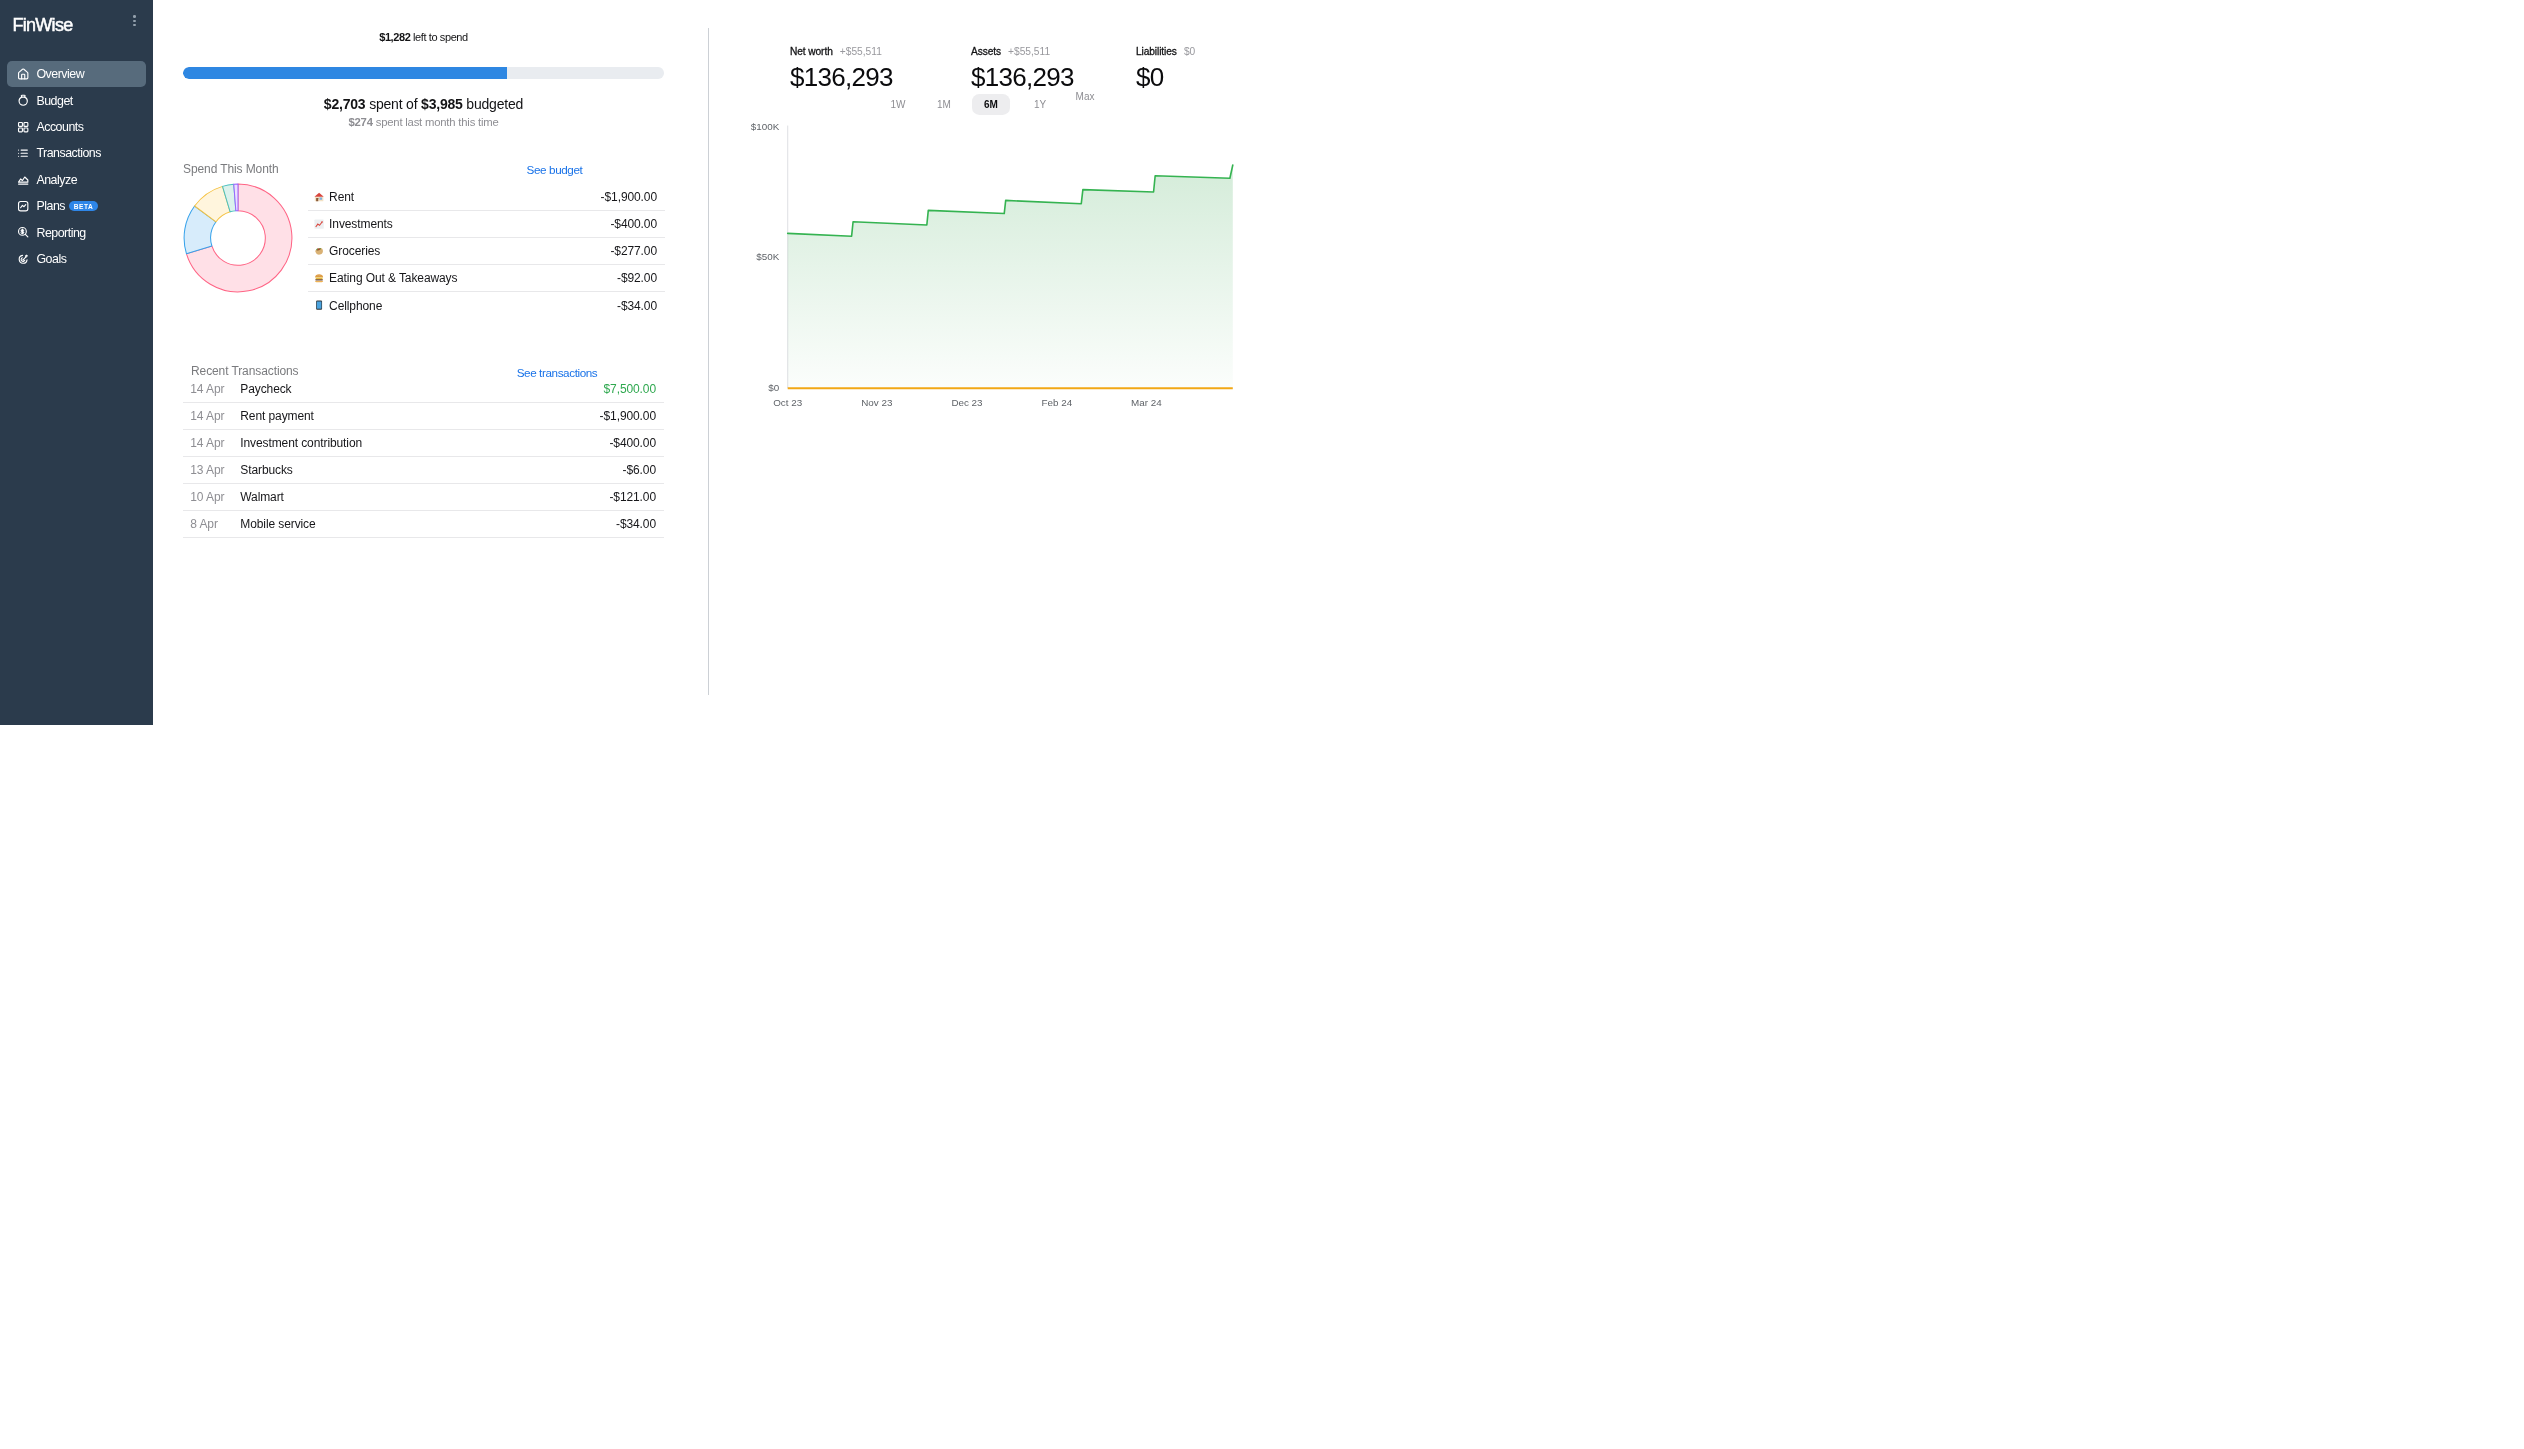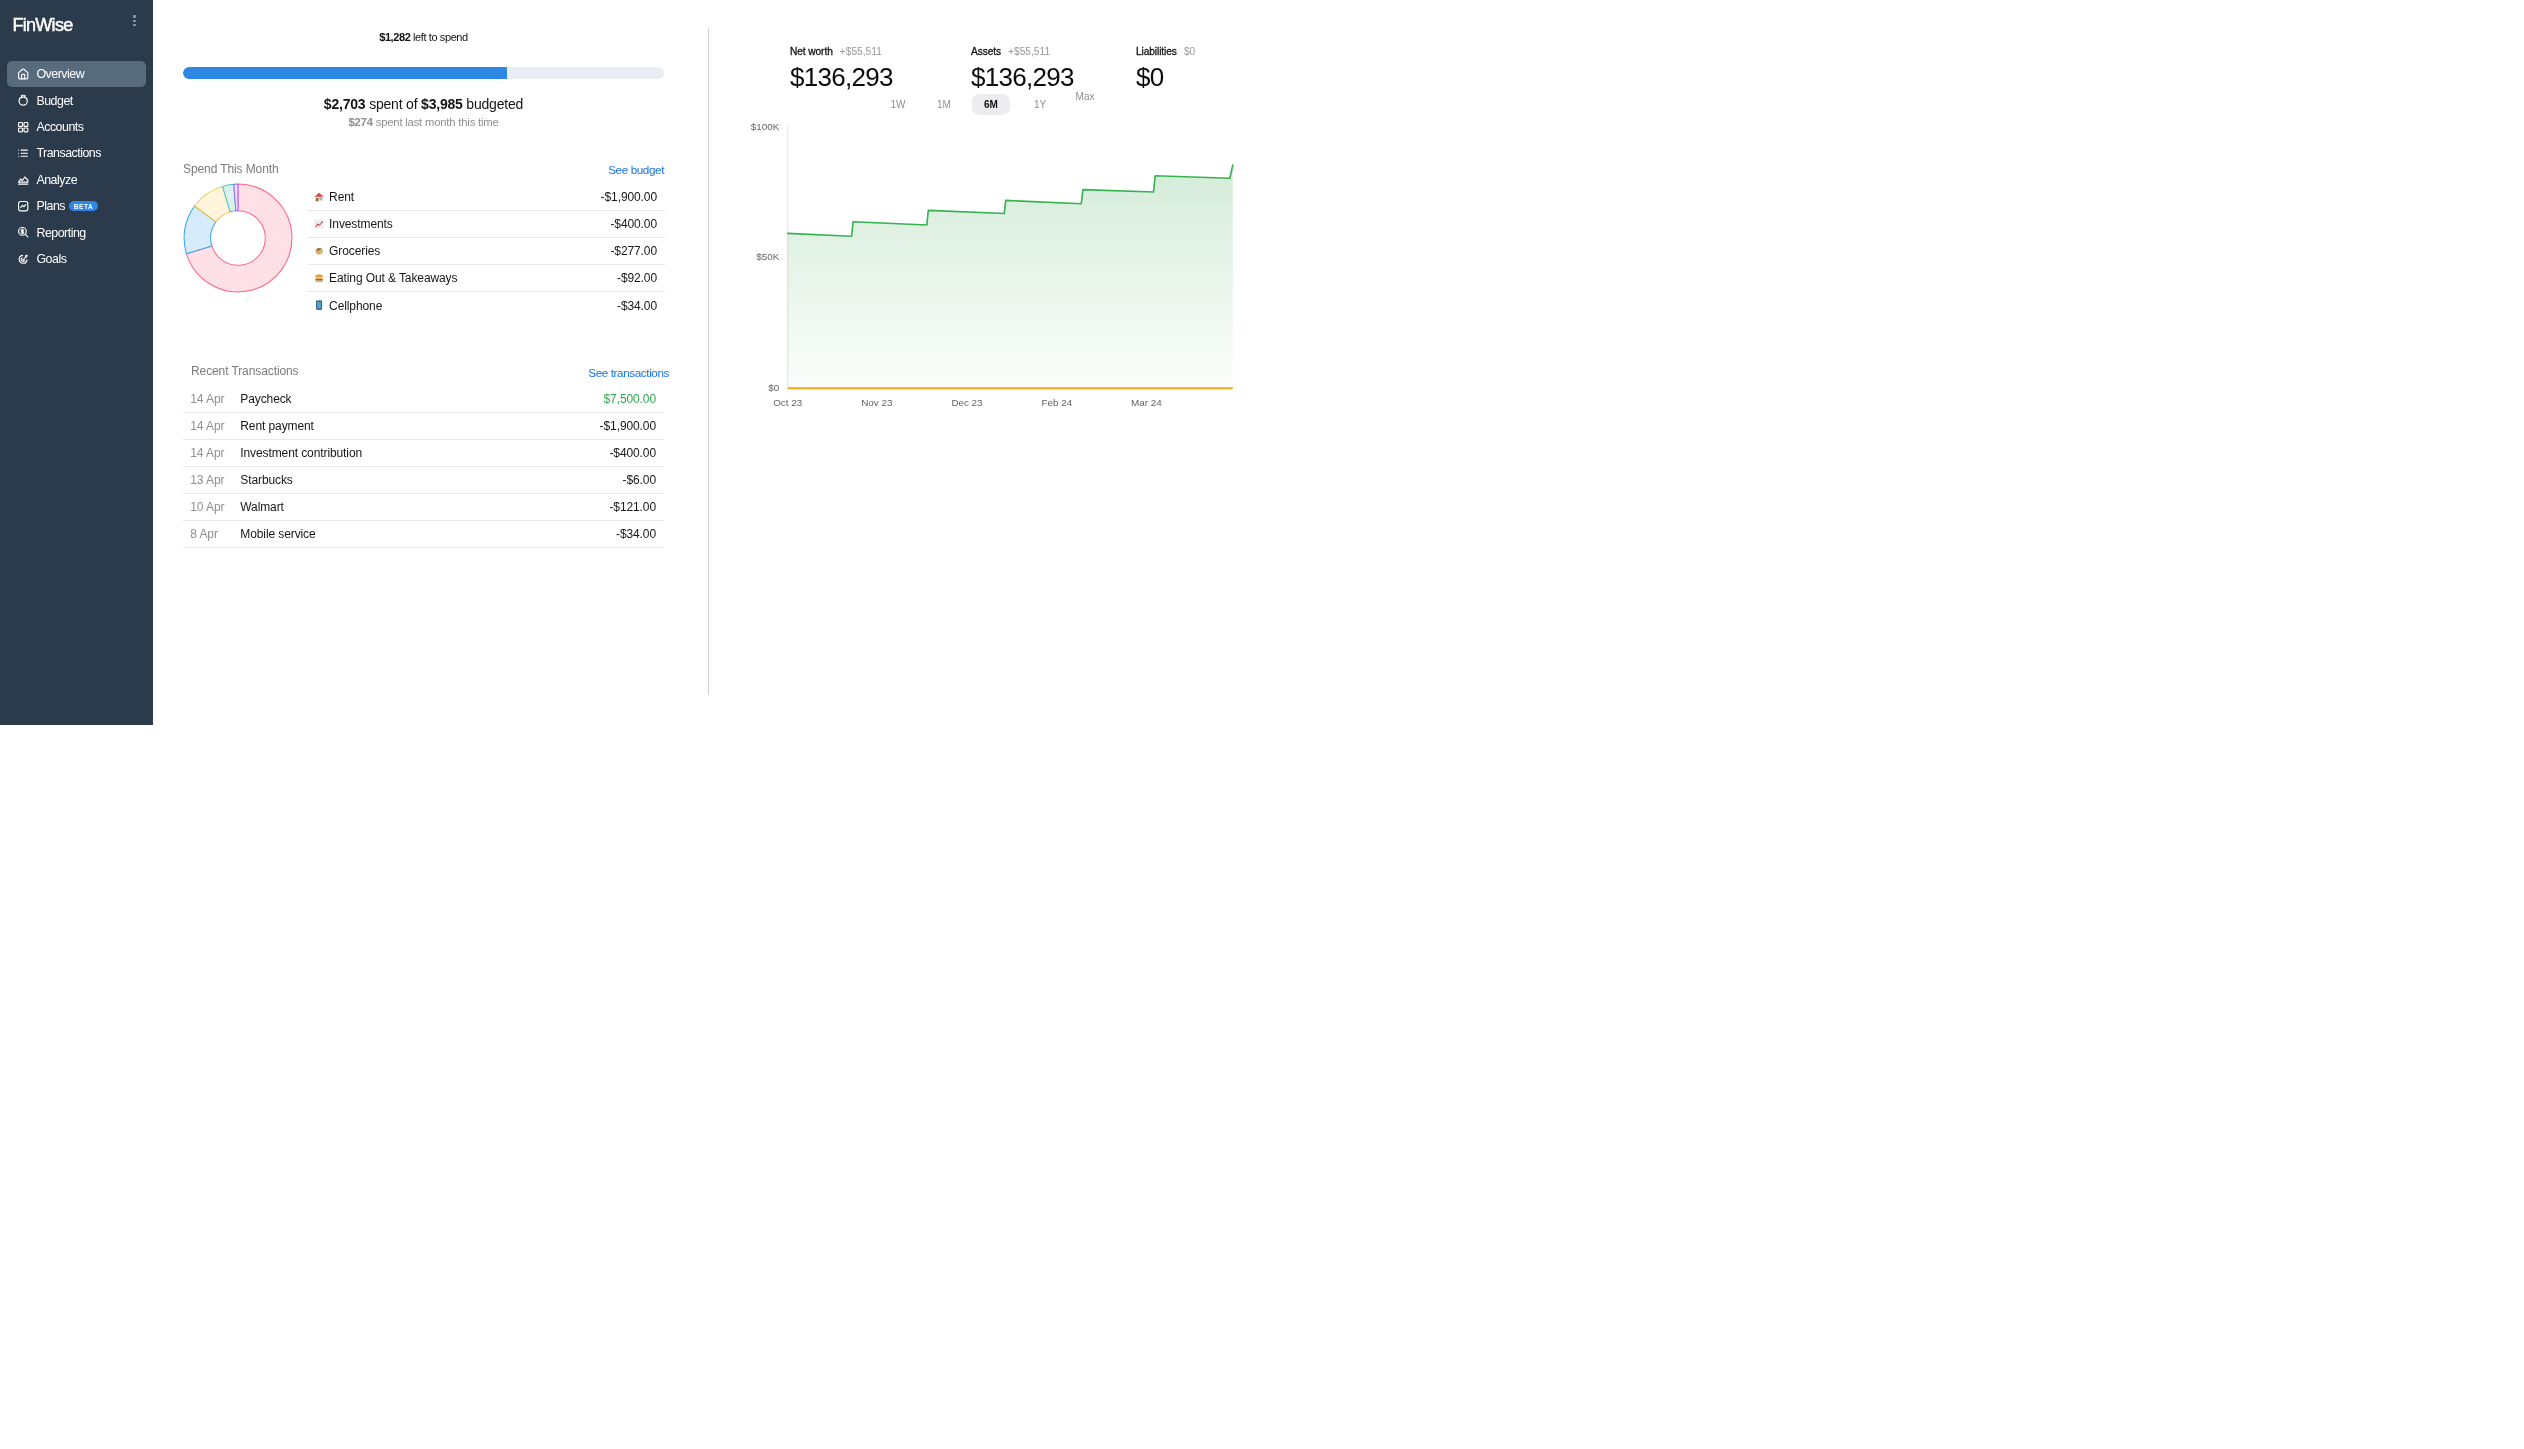--- a/index.html
+++ b/index.html
@@ -17,29 +17,29 @@
   .nav-item svg { width:12.4px; height:12.4px; margin-right:6.6px; flex:none; }
   .beta { background:#2e86e8; color:#fff; font-size:6.6px; font-weight:700; letter-spacing:0.5px; border-radius:5.8px; padding:1.8px 5.1px 1.5px; margin-left:3.7px; }
   
   .h1 { position:absolute; left:183px; width:481px; top:31px; text-align:center; font-size:11px; letter-spacing:-0.4px; color:#131315; }
   .h1 b { font-weight:700; }
   .pbar { position:absolute; left:183px; top:67px; width:481px; height:11.7px; border-radius:5.8px; background:#e9ecf0; overflow:hidden; }
   .pbar .fill { width:324px; height:11.7px; border-radius:5.8px 0 0 5.8px; background:#2e87e2; }
   .sub1 { position:absolute; left:183px; width:481px; top:96px; text-align:center; font-size:14px; letter-spacing:-0.2px; color:#131315; }
   .sub2 { position:absolute; left:183px; width:481px; top:116px; text-align:center; font-size:11.3px; letter-spacing:-0.2px; color:#8e8e93; }
   .sechead { position:absolute; font-size:12px; letter-spacing:-0.1px; color:#7a7b7e; }
-  .seelink { position:absolute; font-size:11.7px; letter-spacing:-0.4px; color:#1a73e8; text-align:right; }
+  .seelink { position:absolute; font-size:11.7px; letter-spacing:-0.4px; color:#1a73e8; text-align:center; }
   
   .stable { position:absolute; left:308px; top:184px; width:357px; }
   .stable .row { height:27px; display:flex; align-items:center; border-bottom:0.7px solid #e8e8ea; font-size:12px; letter-spacing:-0.1px; color:#17171a; padding:0 8px 0 5.8px; }
   .stable .row:last-child { border-bottom:none; }
   .stable .em { width:10.2px; height:10.2px; margin-right:5.1px; flex:none; }
   .stable .amt { margin-left:auto; }
   
-  .ttable { position:absolute; left:183px; top:386px; width:481px; }
+  .ttable { position:absolute; left:183px; top:376px; width:481px; }
   .ttable .row { height:27px; display:flex; align-items:center; border-bottom:0.7px solid #e8e8ea; font-size:12px; letter-spacing:-0.1px; color:#17171a; padding:0 8px 0 7.3px; }
   .ttable .date { width:50px; color:#8e8e93; flex:none; }
   .ttable .amt { margin-left:auto; }
   .green { color:#2fa84f; }
   
   .vdiv { position:absolute; left:708px; top:28px; width:0.7px; height:667px; background:#ccd0d5; }
   .stat { position:absolute; top:46px; }
   .stat .lbl { font-size:10.2px; color:#141416; font-weight:400; -webkit-text-stroke:0.3px #141416; letter-spacing:-0.1px; }
   .stat .lbl span { color:#98989d; font-weight:400; -webkit-text-stroke:0; margin-left:4.4px; letter-spacing:0; }
   .stat .val { font-size:26px; font-weight:400; color:#0b0b0d; margin-top:5.1px; letter-spacing:-0.7px; }

